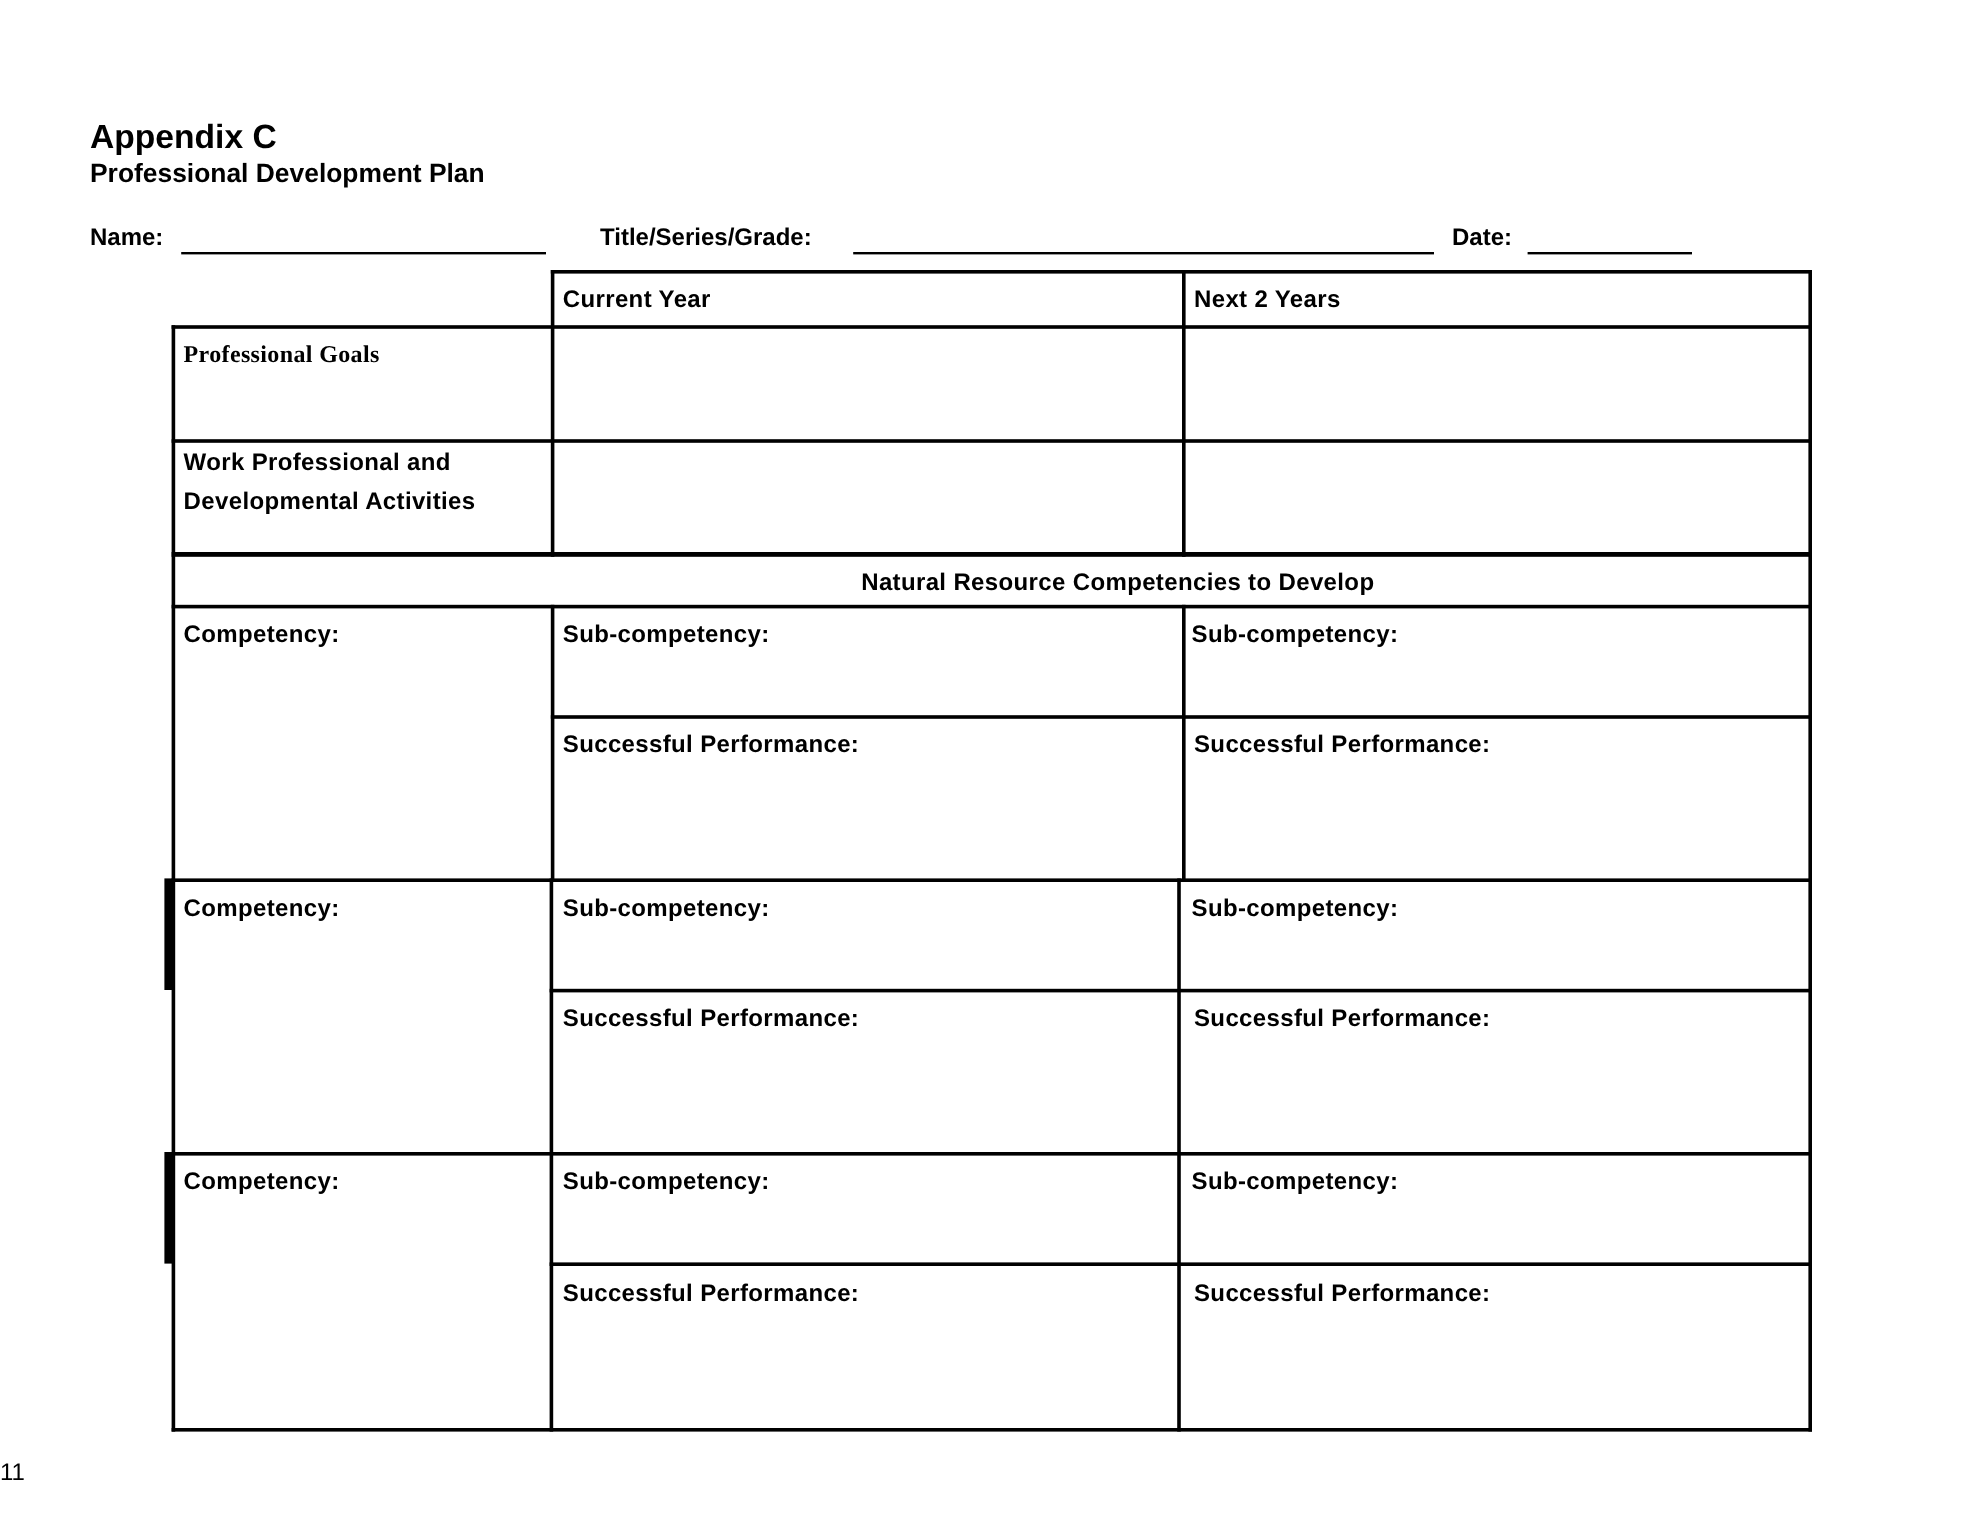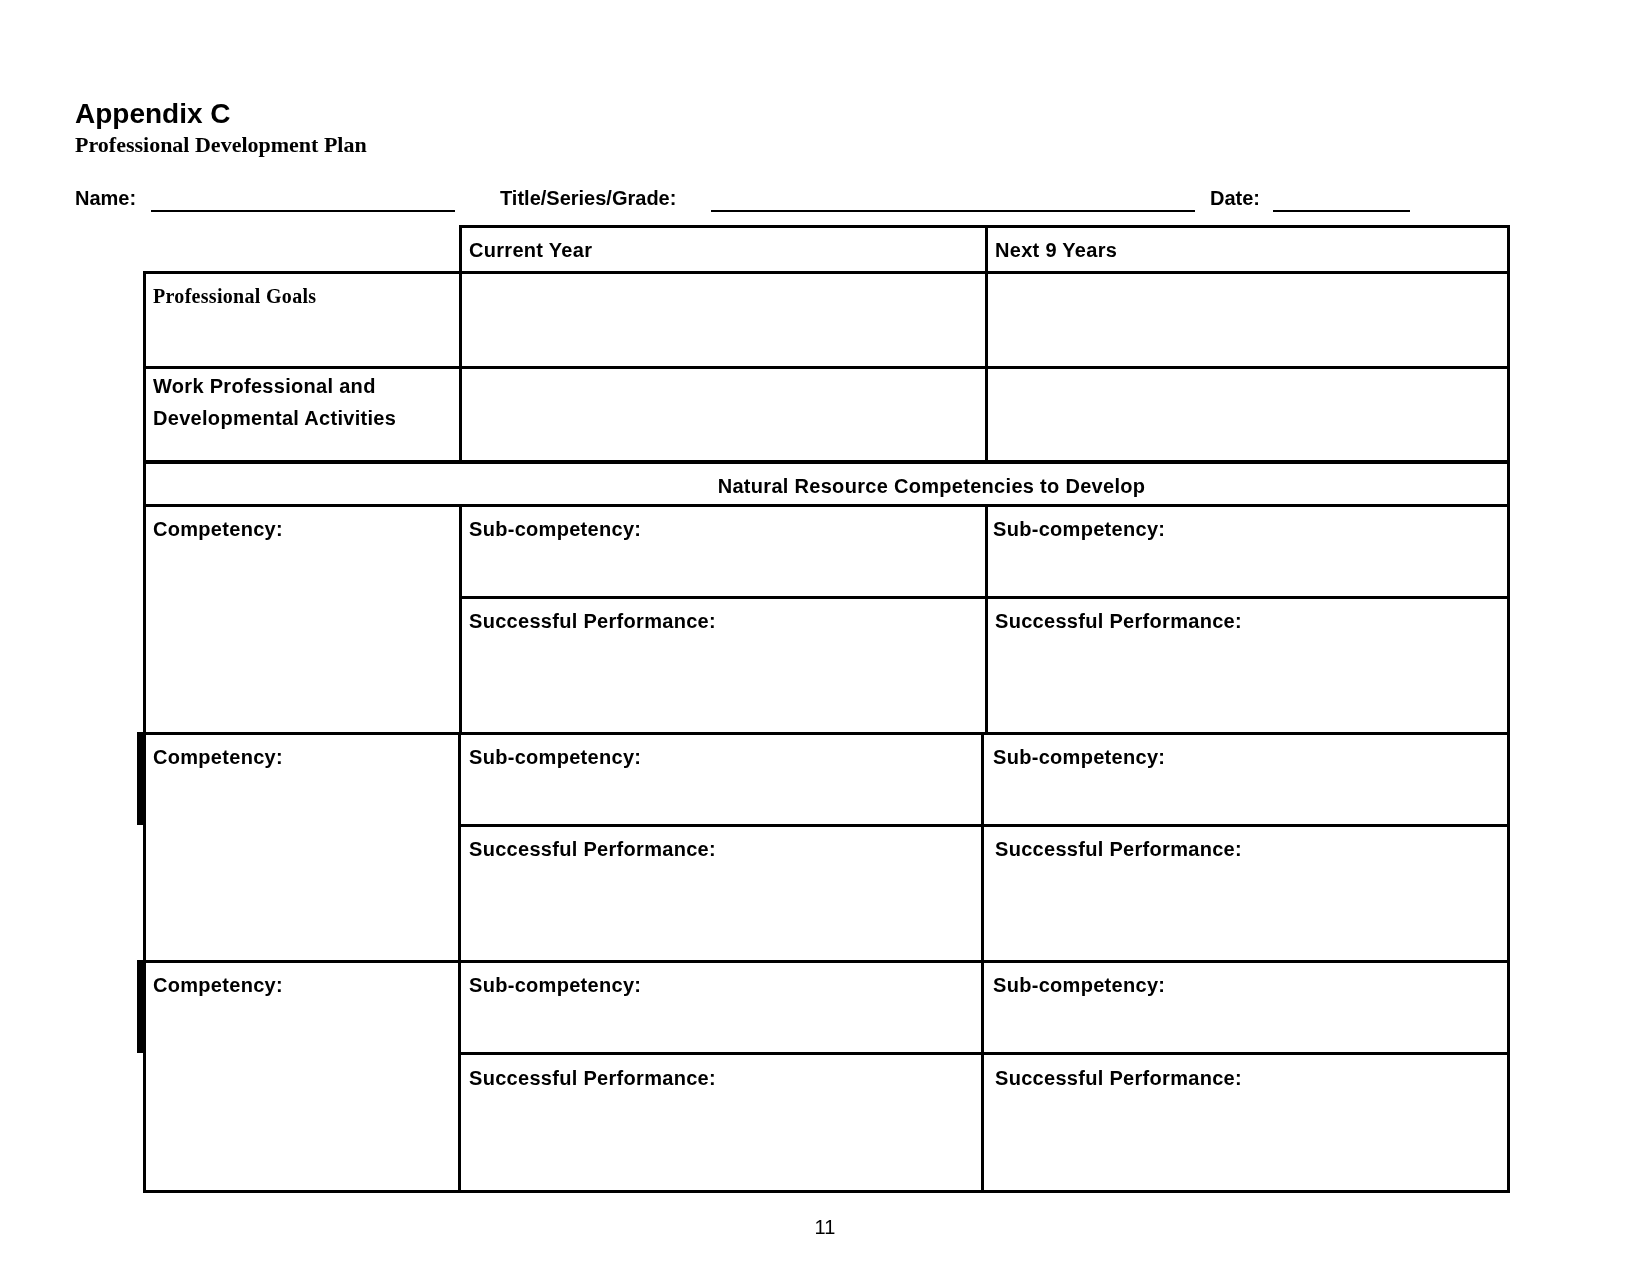--- a/index.html
+++ b/index.html
@@ -1,25 +1,25 @@
 <!DOCTYPE html>
 <html><head>
   <meta charset="utf-8">
   <style>
     html, body { margin: 0; padding: 0; background: #ffffff; }
     body { width: 1650px; height: 1275px; position: relative; overflow: hidden;
            font-family: "Liberation Sans", sans-serif; color: #000; }
     .abs { position: absolute; }
     .h1 { left: 75px; top: 98px; font-size: 28px; font-weight: bold; line-height: 32px; }
-    .h2 { left: 75px; top: 132px; font-size: 22px; font-weight: bold; line-height: 26px; font-family: Liberation Serif, serif; }
+    .h2 { left: 75px; top: 132px; font-size: 22px; font-weight: bold; line-height: 26px; }
     .lbl { position: absolute; font-size: 20px; font-weight: bold; line-height: 32px; white-space: nowrap; letter-spacing: 0.3px; }
     .hline { position: absolute; background: #000; height: 3px; }
     .vline { position: absolute; background: #000; width: 3px; }
     .cell { position: absolute; }
-    .page-num { left: 0; width: 1650px; top: 1216px; text-align: center; font-size: 20px; }
+    .page-num { left: 0; width: 1650px; top: 1216px; text-align: left; font-size: 20px; }
   </style>
 </head>
 <body>
 
 <div class="abs h1">Appendix C</div>
 <div class="abs h2">Professional Development Plan</div>
 
 <div class="abs" style="left:75px; top:186px; font-size:20px; font-weight:bold; line-height:24px;">Name:</div>
 <div class="abs" style="left:151px; top:188px; width:304px; height:22px; border-bottom:2px solid #000;"><span></span></div>
 
@@ -50,21 +50,21 @@
   <div class="vline" style="left:458px; top:732px; height:461px;"></div>
   <div class="vline" style="left:985px; top:225px; height:239px;"></div>
   <div class="vline" style="left:985px; top:504px; height:231px;"></div>
   <div class="vline" style="left:981px; top:732px; height:461px;"></div>
 
   <div class="abs" style="left:137px; top:732px; width:7px; height:93px; background:#000;"></div>
   <div class="abs" style="left:137px; top:960px; width:7px; height:93px; background:#000;"></div>
 </div>
 
 <div class="lbl" style="left:469px; top:234px;">Current Year</div>
-<div class="lbl" style="left:995px; top:234px;">Next 9 Years</div>
+<div class="lbl" style="left:995px; top:234px;">Next 2 Years</div>
 
 <div class="lbl" style="left:153px; top:280px;font-family:Liberation Serif, serif;">Professional Goals</div>
 <div class="cell" style="left:462px; top:274px; width:523px; height:92px;"></div>
 <div class="cell" style="left:988px; top:274px; width:519px; height:92px;"></div>
 
 <div class="lbl" style="left:153px; top:370px;">Work Professional and</div>
 <div class="lbl" style="left:153px; top:402px;">Developmental Activities</div>
 <div class="cell" style="left:462px; top:369px; width:523px; height:91px;"></div>
 <div class="cell" style="left:988px; top:369px; width:519px; height:91px;"></div>
 

